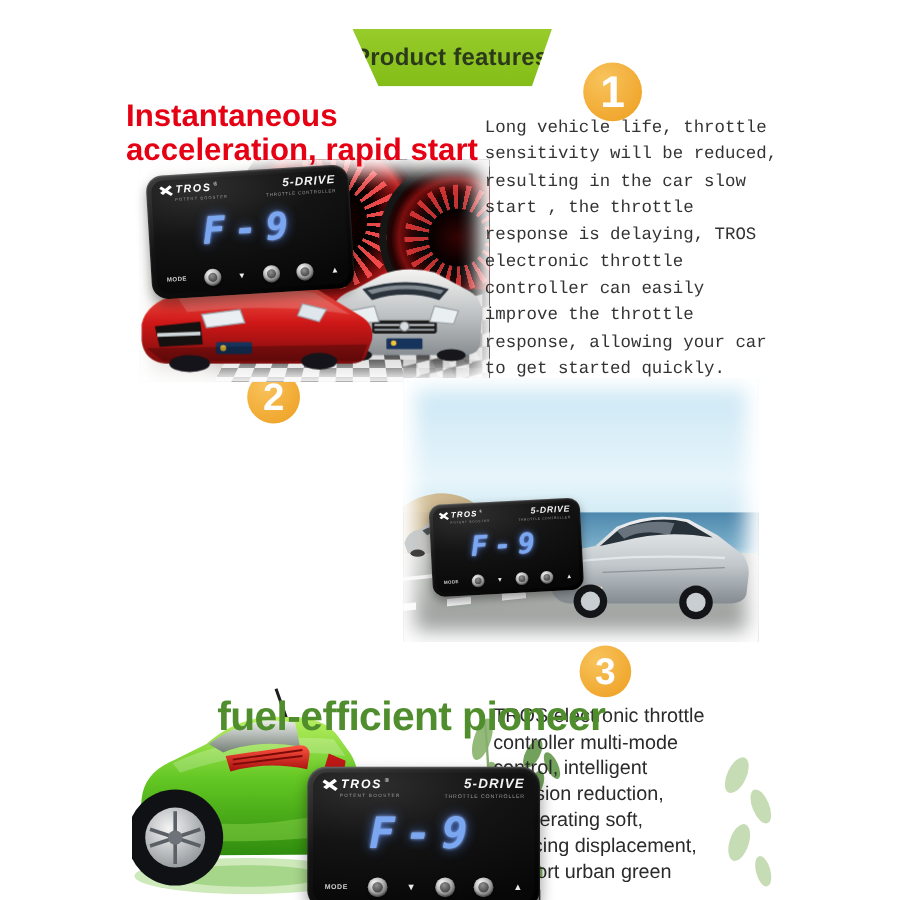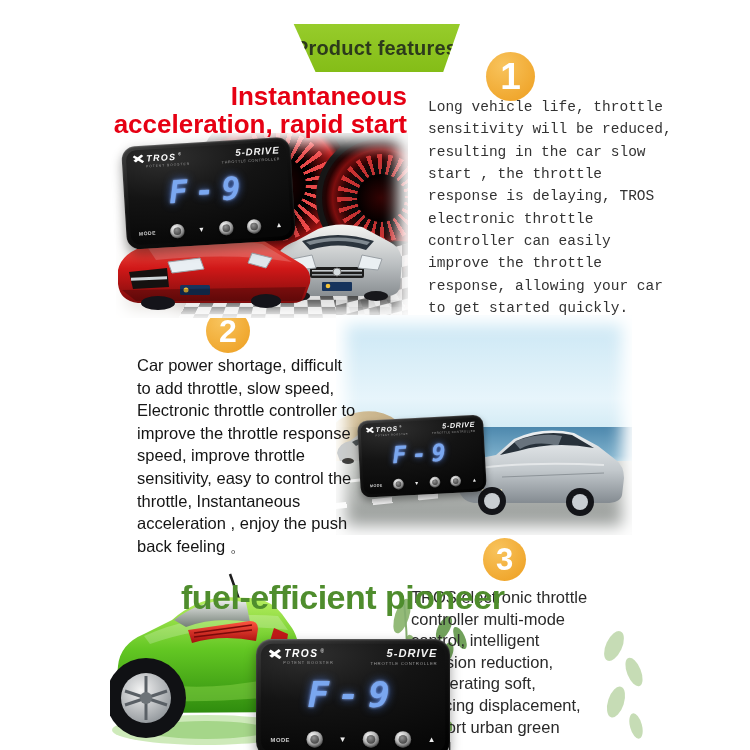--- a/index.html
+++ b/index.html
@@ -15,33 +15,33 @@
   .banner span{font-size:20px;font-weight:600;color:#2c3a1c;letter-spacing:.2px;}
 
   
   .badge{border-radius:50%;background:radial-gradient(circle at 35% 28%,#f8c35c,#f0a72e 75%);
          color:#fff;font-weight:bold;display:flex;align-items:center;justify-content:center;}
   .badge1{left:486px;top:52px;width:49px;height:49px;font-size:37px;}
   .badge2{left:206px;top:309px;width:44px;height:44px;font-size:32px;}
   .badge3{left:483px;top:538px;width:43px;height:43px;font-size:31px;}
 
   
-  .h-red{left:105px;top:83px;width:302px;text-align:right;color:#e60013;
+  .h-red{left:105px;top:83px;width:302px;text-align:left;color:#e60013;
          font-size:26px;line-height:27.5px;font-weight:bold;white-space:pre-line;z-index:7;
          text-shadow:0 0 4px rgba(255,255,255,.8);}
   .h-pink{left:347px;top:329px;width:178px;text-align:center;color:#e43a50;
           font-size:30px;line-height:31px;font-weight:bold;white-space:pre-line;z-index:7;
           text-shadow:0 0 6px rgba(255,255,255,.95),1px 1px 2px rgba(255,150,160,.7);}
   .h-green1{left:131px;top:545px;color:#4f8d2d;font-size:34px;font-weight:600;letter-spacing:-.5px;z-index:7;}
   .h-green2{left:181px;top:578px;color:#4f8d2d;font-size:34px;font-weight:600;letter-spacing:-.5px;z-index:7;}
 
   
   .body-text{color:#222;white-space:pre-line;z-index:6;}
   .text1{left:404px;top:96px;width:252px;font-family:"Liberation Mono",monospace;
-         font-size:14.5px;line-height:22.35px;color:#333;margin-left:24px;}
+         font-size:14.5px;line-height:22.35px;color:#333;}
   .text2{left:137px;top:354px;width:266px;font-size:16.5px;line-height:22.6px;color:#151515;}
   .text3{left:411px;top:587px;width:252px;font-size:16.5px;line-height:21.6px;color:#2a2a2a;}
 
   
   .photo1{left:116px;top:133px;width:292px;height:185px;overflow:hidden;z-index:2;}
   .p1-bg{position:absolute;inset:0;
          background:linear-gradient(103deg,#f4f3f1 0%,#dbd8d4 28%,#6e6863 50%,#23201d 66%,#131110 100%);}
   .p1-glow{position:absolute;inset:0;
            background:radial-gradient(55% 45% at 16% 12%,rgba(255,255,255,.95),rgba(255,255,255,0) 70%);}
   .gauge{position:absolute;border-radius:50%;}
@@ -150,29 +150,20 @@
   <div class="abs body-text text1">Long vehicle life, throttle
 sensitivity will be reduced,
 resulting in the car slow
 start , the throttle
 response is delaying, TROS
 electronic throttle
 controller can easily
 improve the throttle
 response, allowing your car
 to get started quickly.</div>
-  <div class="abs body-text text2">Car power shortage, difficult
-to add throttle, slow speed,
-Electronic throttle controller to
-improve the throttle response
-speed, improve throttle
-sensitivity, easy to control the
-throttle, Instantaneous
-acceleration , enjoy the push
-back feeling 。</div>
   <div class="abs body-text text3">TROS electronic throttle
 controller multi-mode
 control, intelligent
 emission reduction,
 accelerating soft,
 reducing displacement,
 support urban green
 travel .</div>
 
   <div class="abs photo1 photo-fade">

